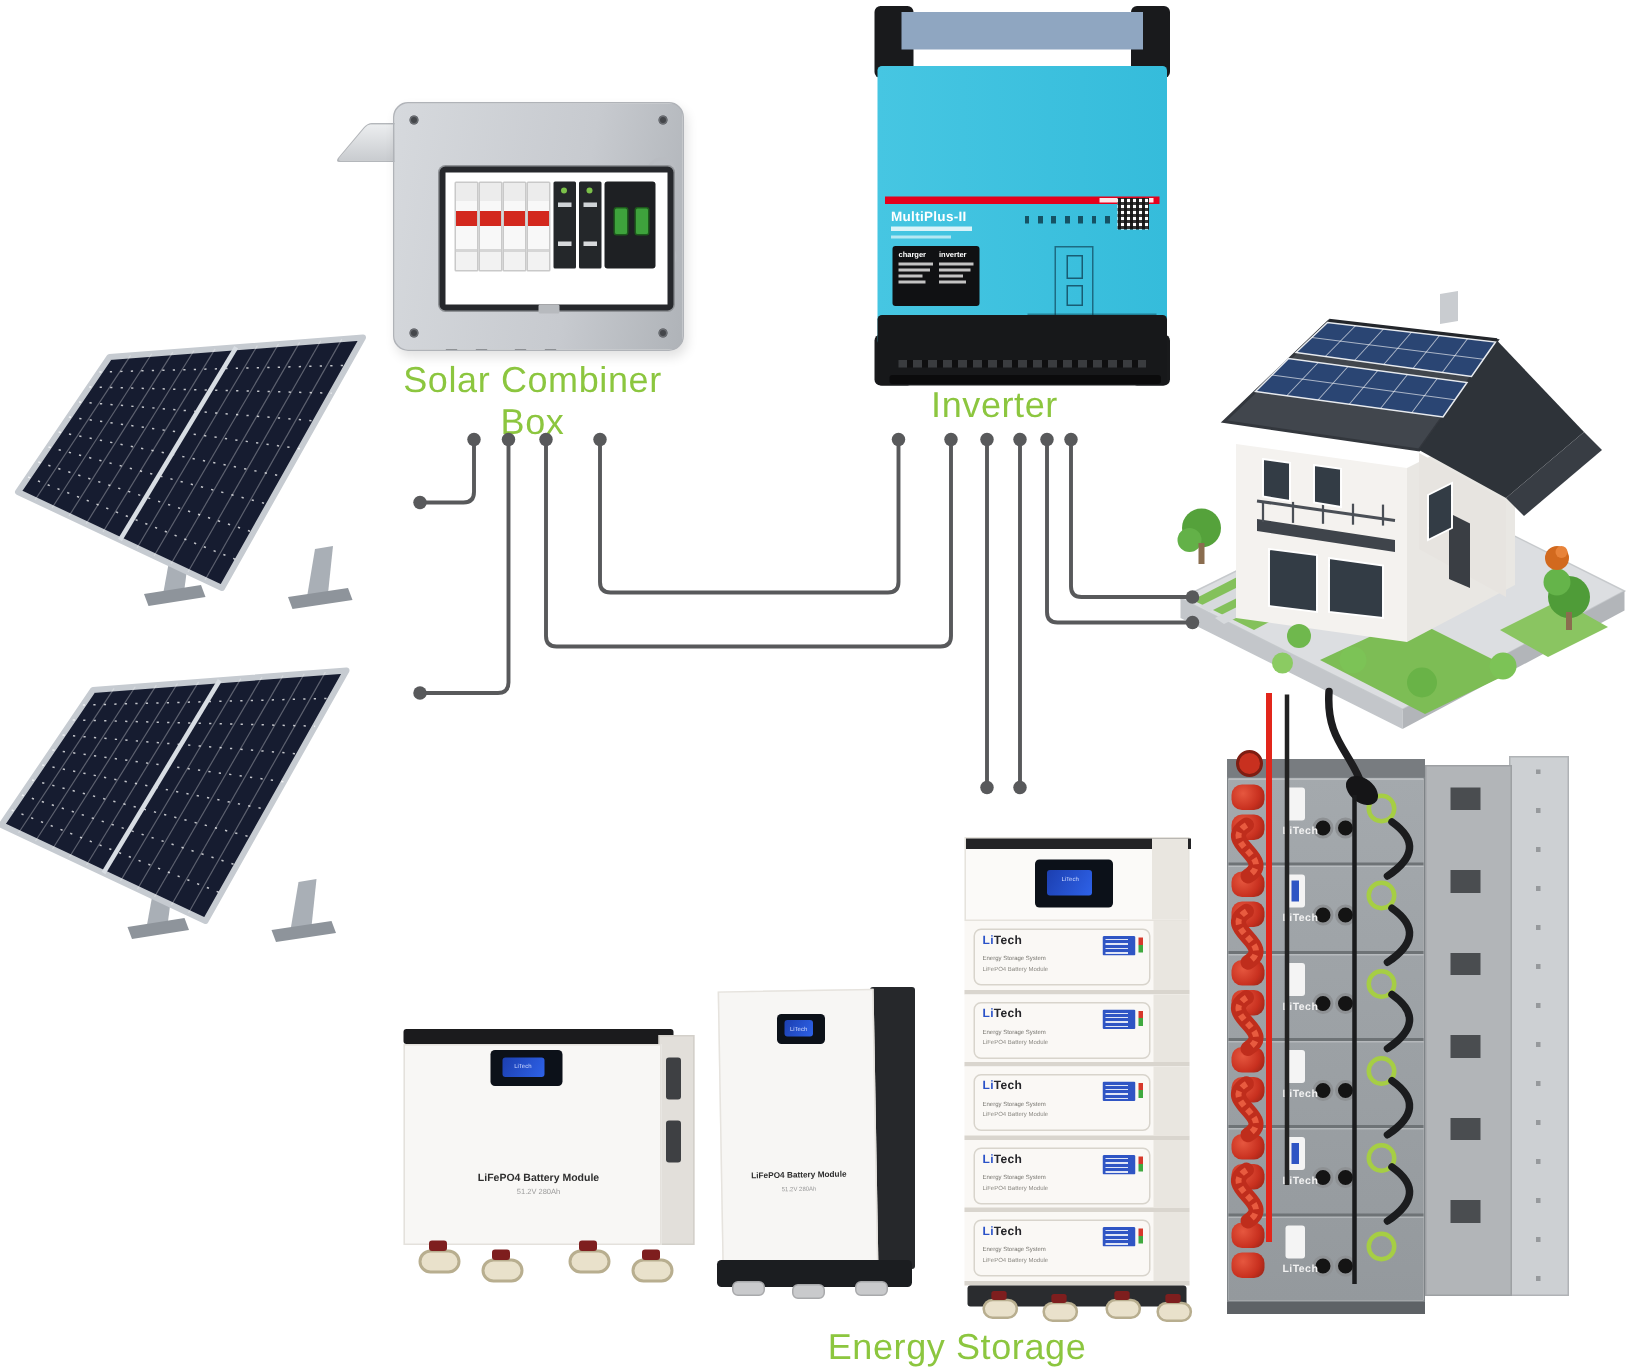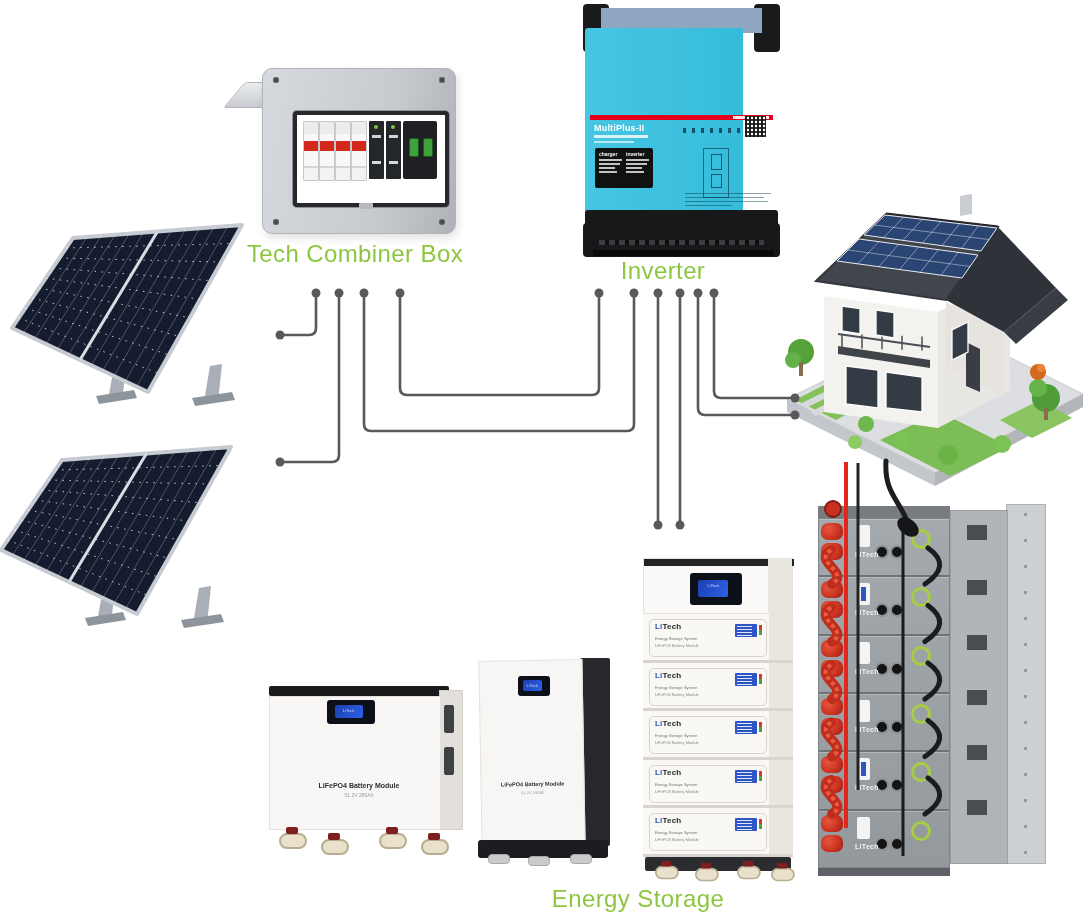--- a/index.html
+++ b/index.html
@@ -32,21 +32,21 @@
   .cb-hinge{position:absolute;left:96px;top:134px;width:14px;height:6px;background:#b7babe;border-radius:1px}
   .cb-ko{position:absolute;width:16px;height:16px;border:2px solid #b9bcc1;border-radius:50%}
   .mc4{position:absolute;width:15px;height:11px;background:#1a1a1c;border-radius:3px}
   .mc4::after{content:'';position:absolute;left:3px;top:10px;width:8px;height:26px;background:#0d0d0f;border-radius:2px}
   .gl{position:absolute;width:16px;height:20px;border-radius:5px;background:linear-gradient(180deg,#d8dadc,#b7babd);border:1px solid #a6a9ac}
   .gl::after{content:'';position:absolute;left:2px;top:8px;width:10px;height:4px;background:#9ea1a4;border-radius:2px}
   
   .inverter{left:583px;top:4px;width:197px;height:253px;z-index:5}
   .inv-tab{position:absolute;background:#191a1c;border-radius:4px}
   .inv-topband{position:absolute;left:18px;top:4px;width:161px;height:25px;background:#8FA6C1}
-  .inv-body{position:absolute;left:2px;top:24px;width:158px;height:186px;border-radius:3px;
+  .inv-body{position:absolute;left:2px;top:40px;width:193px;height:186px;border-radius:3px;
             background:linear-gradient(90deg,#46C6E2,#35BCDB)}
   .inv-red{position:absolute;left:5px;top:87px;width:183px;height:5px;background:#E4001C}
   .inv-web{position:absolute;right:4px;top:1px;width:36px;height:3px;background:rgba(255,255,255,.9)}
   .inv-title{position:absolute;left:9px;top:95px;color:#fff;font-size:9px;font-weight:bold;letter-spacing:.2px}
   .inv-sub{position:absolute;left:9px;top:107px;width:54px;height:3px;background:rgba(255,255,255,.8)}
   .inv-sub2{position:absolute;left:9px;top:113px;width:40px;height:2px;background:rgba(255,255,255,.6)}
   .inv-qr{position:absolute;left:160px;top:88px;width:21px;height:21px;background:
           repeating-linear-gradient(0deg,rgba(20,20,20,.85) 0 2px,transparent 2px 4px),
           repeating-linear-gradient(90deg,#222 0 2px,#fff 2px 4px)}
   .inv-icons{position:absolute;left:98px;top:100px;width:58px;height:5px;
@@ -128,21 +128,21 @@
   .r-c1,.r-c2{position:absolute;top:25px;width:10px;height:10px;border-radius:50%;background:#141414;border:2px solid #8E9194}
   .r-c1{left:56px}.r-c2{left:71px}
   .r-ring{position:absolute;left:92px;top:9px;width:14px;height:14px;border:3px solid #A6CE44;border-radius:50%}
   .r-brand{position:absolute;left:36px;top:31px;font-size:7px;font-weight:bold;color:#F2F2F2;letter-spacing:.3px}
 </style>
 </head>
 <body>
 
 <div id="canvas">
 
-  <div class="lbl" style="left:245px;top:240px;width:220px">Tech Combiner Box</div>
+  <div class="lbl" style="left:245px;top:240px;width:220px">Solar Combiner Box</div>
   <div class="lbl" style="left:588px;top:257px;width:150px">Inverter</div>
   <div class="lbl" style="left:868px;top:446px;width:130px">Load</div>
   <div class="lbl" style="left:518px;top:885px;width:240px">Energy Storage System</div>
 
   <div class="abs combiner">
     <div class="cb-lid"></div>
     <div class="cb-body">
       <div class="cb-screw" style="left:10px;top:8px"></div>
       <div class="cb-screw" style="left:176px;top:8px"></div>
       <div class="cb-screw" style="left:10px;top:150px"></div>

